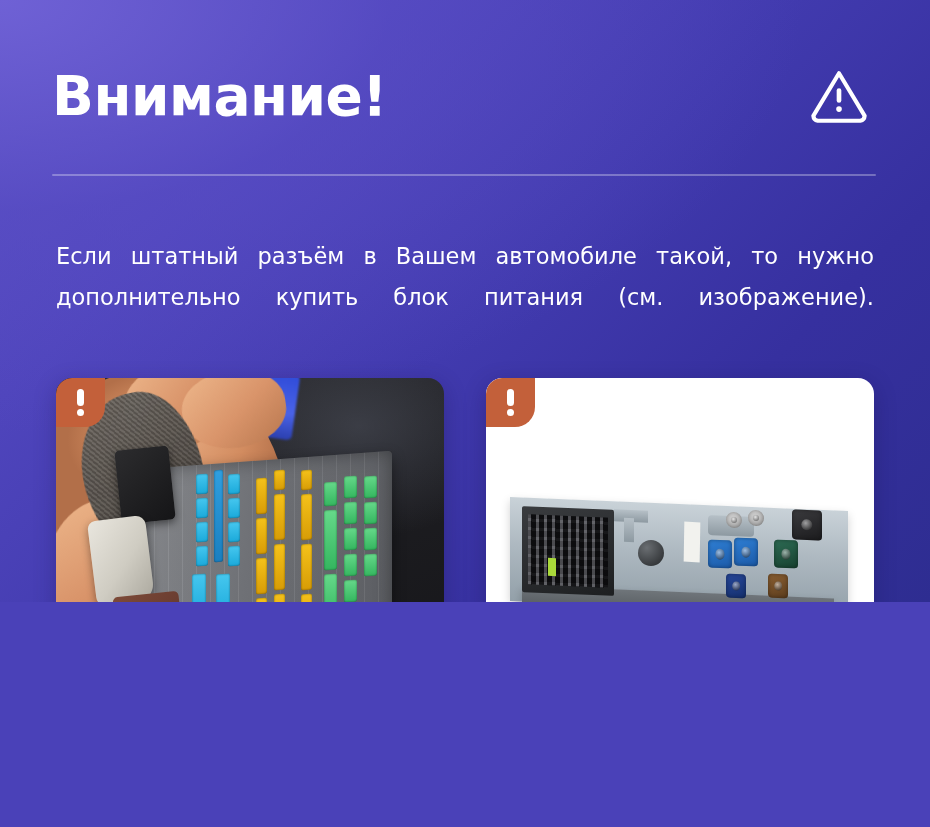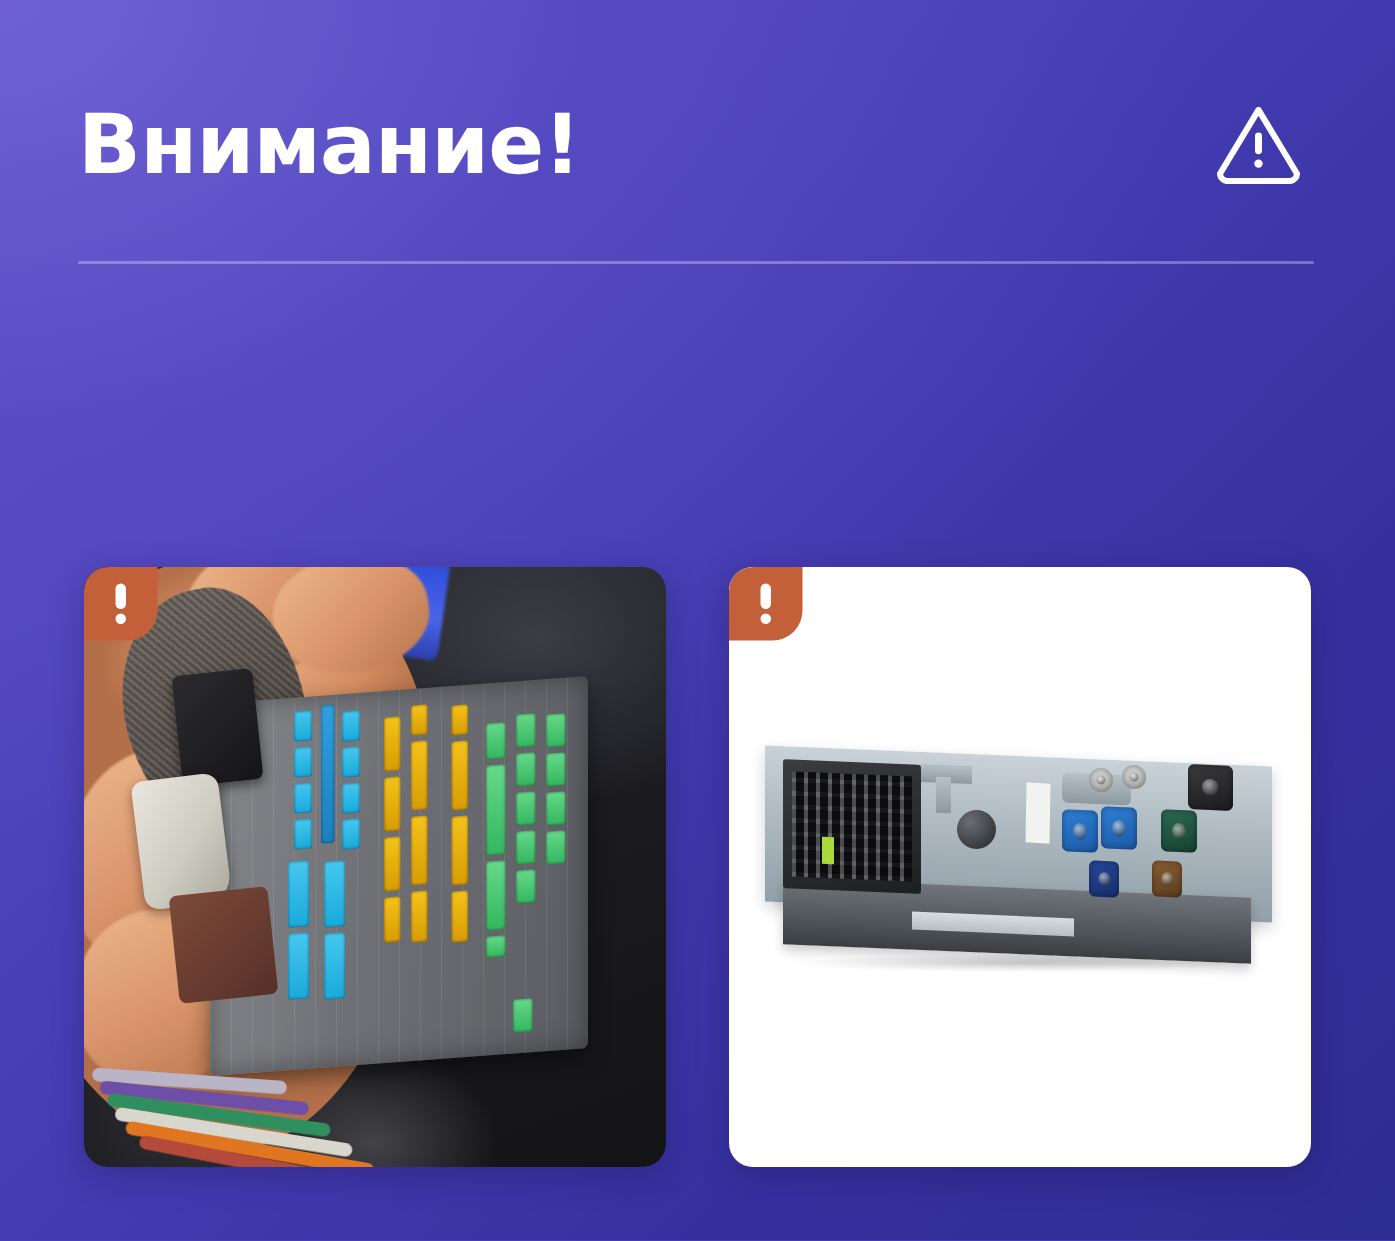--- a/index.html
+++ b/index.html
@@ -11,21 +11,21 @@
 
   body {
     font-family: "Liberation Sans", sans-serif;
     background: #4a41b8;
     overflow: hidden;
   }
 
   .page {
     position: relative;
     width: 930px;
-    height: 827px;
+    height: 602px;
     background:
       radial-gradient(120% 100% at 0% 0%, rgba(112,98,214,0.95) 0%, rgba(90,78,198,0.55) 35%, rgba(60,52,160,0.0) 72%),
       linear-gradient(135deg, #5a50c2 0%, #4f45bc 26%, #413aae 52%, #36309f 74%, #2e2d91 100%);
     overflow: hidden;
   }
 
   
   .header {
     position: absolute;
     left: 52px;
@@ -364,20 +364,21 @@
     <div class="title">Внимание!</div>
     <svg class="warn-triangle" viewBox="0 0 64 64">
       <path d="M32 8.5 L58.5 52.5 A5.5 5.5 0 0 1 54 57.5 L10 57.5 A5.5 5.5 0 0 1 5.5 52.5 Z" fill="none" stroke="#ffffff" stroke-width="4.2" stroke-linejoin="round"></path>
       <rect x="29.6" y="24" width="4.8" height="15" rx="2.4" fill="#ffffff"></rect>
       <circle cx="32" cy="45.5" r="2.9" fill="#ffffff"></circle>
     </svg>
   </div>
 
   <div class="divider"></div>
 
+  <div class="body-copy">Если штатный разъём в Вашем автомобиле такой, то нужно дополнительно купить блок питания (см. изображение).</div>
 
   <div class="cards">
 
     <div class="card">
       <div class="card-photo photo-connector">
         <div class="pc-bg-blur"></div>
         <div class="pc-pink"></div>
         <div class="pc-blue-clip"></div>
 
         <div class="pc-hand"></div>

